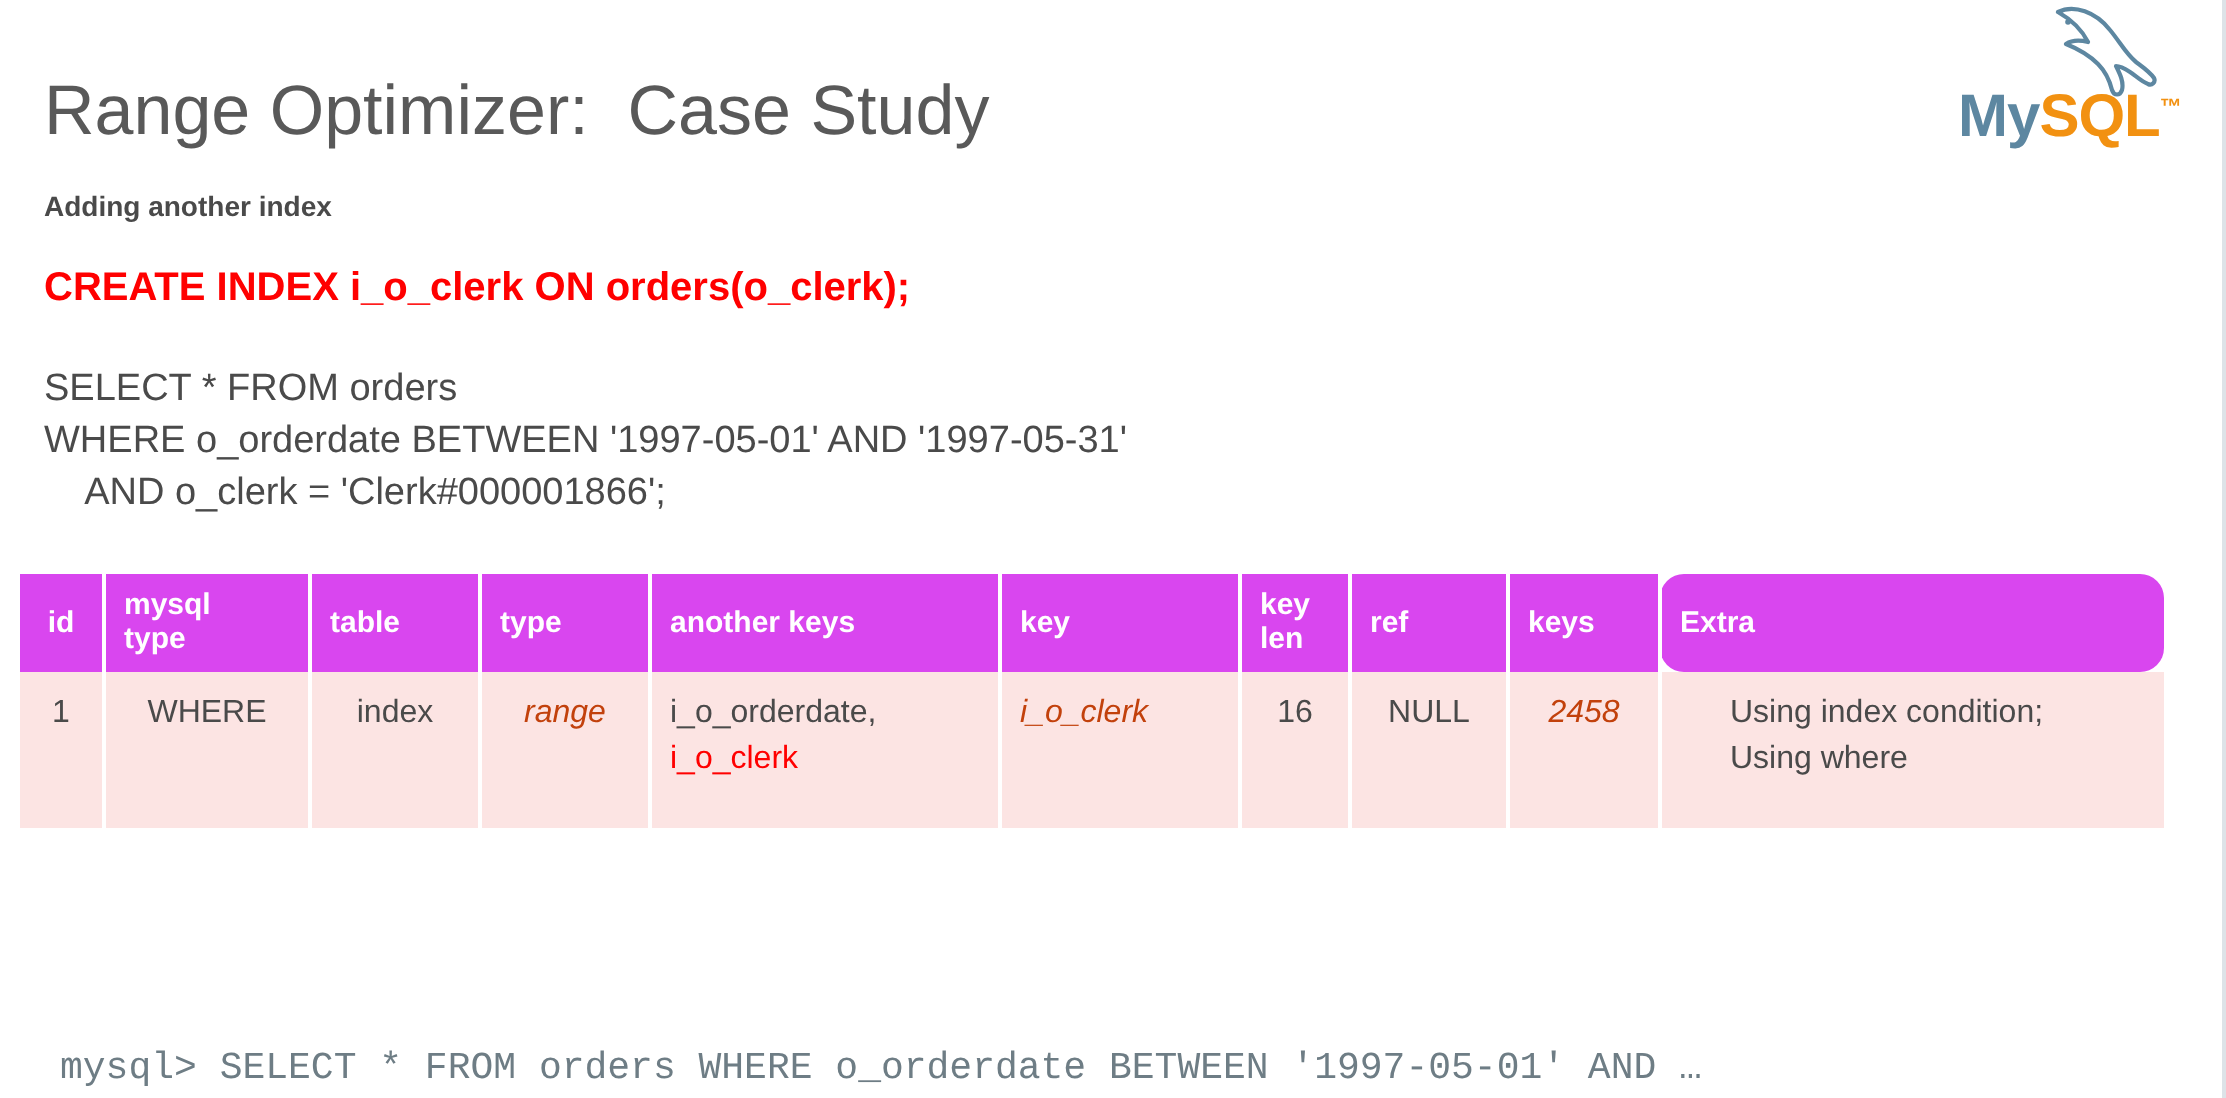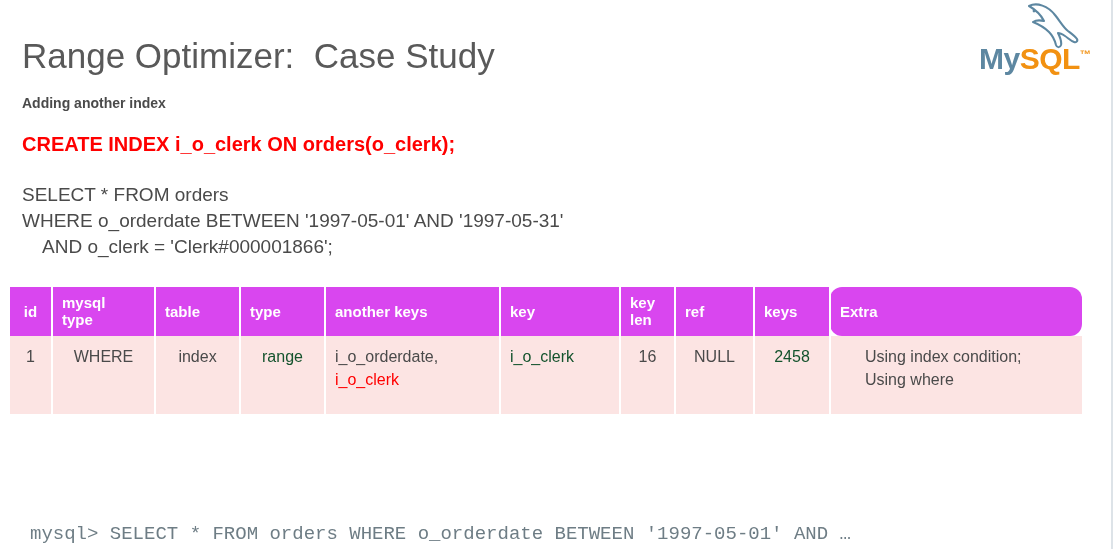--- a/index.html
+++ b/index.html
@@ -127,21 +127,21 @@
     font-size: 16px;
     padding: 9px 8px 9px 9px;
     height: 78px;
     vertical-align: top;
     border-right: 2px solid #ffffff;
     box-sizing: border-box;
     line-height: 23px;
   }
   .explain-table td:last-child { border-right: none; padding-left: 34px; }
   .explain-table td.center { text-align: center; padding-left: 0; padding-right: 0; }
-  .explain-table td.red { color: #14532d; }
+  .explain-table td.red { color: #c2410c; font-style: italic; }
   .explain-table .hl { color: #ff0000; }
 
   
   .terminal {
     position: absolute;
     left: 30px;
     top: 464px;
     font-family: "Liberation Mono", monospace;
     font-size: 19px;
     color: #6e7d85;

